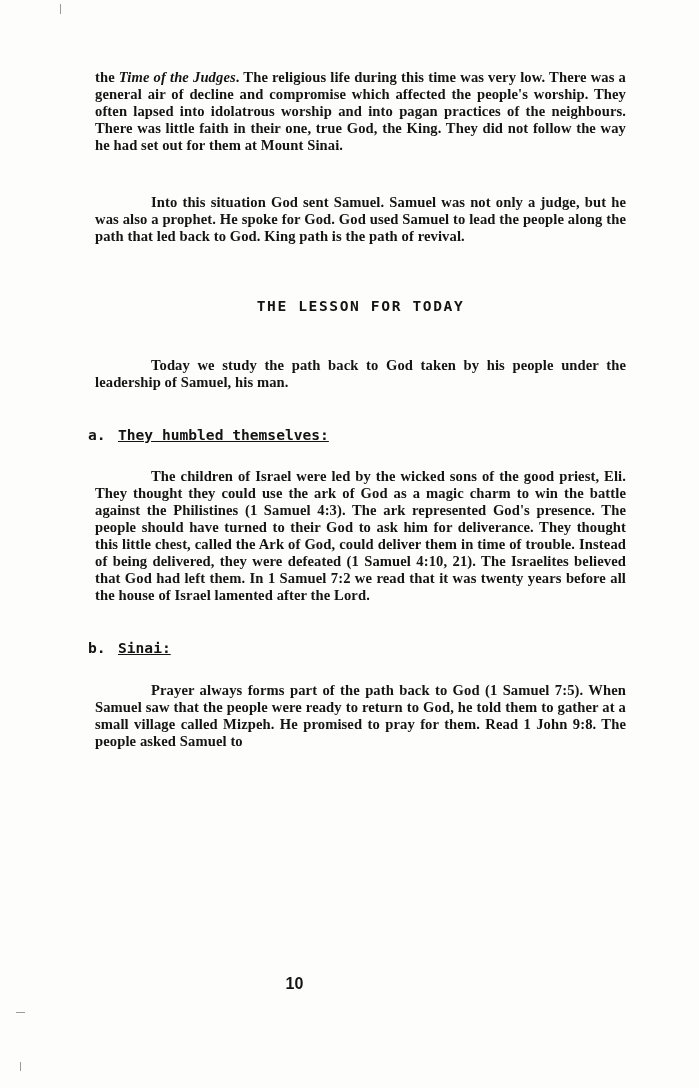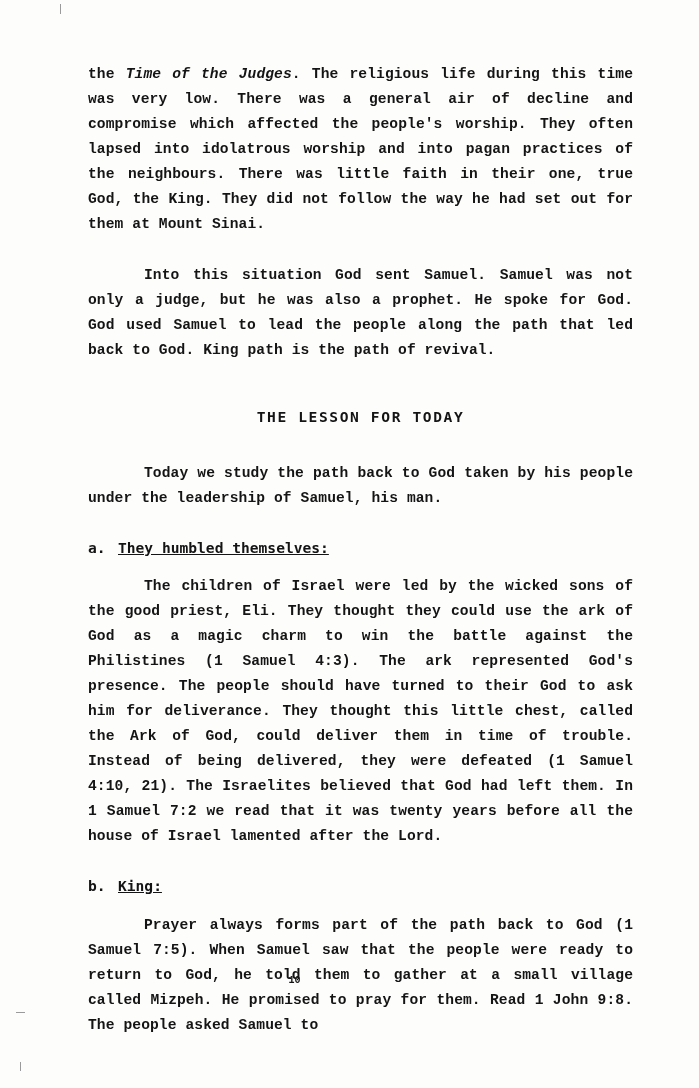--- a/index.html
+++ b/index.html
@@ -27,28 +27,28 @@
     position: absolute;
     background: #9a9a9a;
   }
   .content {
     position: absolute;
     left: 88px;
     top: 62px;
     width: 545px;
   }
   p.para {
-    margin: 0;
+    margin: 7px;
     font-size: 14.6px;
-    line-height: 25px;
+    line-height: 17px;
     letter-spacing: 0.1px;
     text-align: justify;
     font-weight: bold;
     color: #141414;
-    font-family: Liberation Mono, monospace;
+    font-family: Liberation Serif, serif;
   }
   p.para.indent {
     text-indent: 56px;
   }
   .gap-sm { height: 16px; }
   .gap-lg { height: 26px; }
 
   .italic-title {
     font-style: italic;
   }
@@ -75,24 +75,24 @@
   }
   .list-label {
     text-decoration: underline;
   }
   .page-number {
     position: absolute;
     left: 0;
     top: 975px;
     width: 589px;
     text-align: center;
-    font-size: 10px;
+    font-size: 16px;
     font-weight: bold;
     color: #141414;
-    font-family: Liberation Mono, monospace;
+    font-family: Liberation Sans, sans-serif;
   }
 </style>
 </head>
 <body>
 
 <div class="page">
 
   <div class="edge-mark" style="left:60px; top:4px; width:1px; height:10px;"></div>
   <div class="edge-mark" style="left:16px; top:1012px; width:9px; height:1px;"></div>
   <div class="edge-mark" style="left:20px; top:1062px; width:1px; height:9px;"></div>
@@ -121,21 +121,21 @@
     </div>
 
     <div class="gap-sm"></div>
 
     <p class="para indent">The children of Israel were led by the wicked sons of the good priest, Eli. They thought they could use the ark of God as a magic charm to win the battle against the Philistines (1 Samuel 4:3). The ark represented God's presence. The people should have turned to their God to ask him for deliverance. They thought this little chest, called the Ark of God, could deliver them in time of trouble. Instead of being delivered, they were defeated (1 Samuel 4:10, 21). The Israelites believed that God had left them. In 1 Samuel 7:2 we read that it was twenty years before all the house of Israel lamented after the Lord.</p>
 
     <div class="gap-lg"></div>
 
     <div class="list-item">
       <span class="list-marker">b.</span>
-      <span class="list-label">King:</span>
+      <span class="list-label">Sinai:</span>
     </div>
 
     <div class="gap-sm"></div>
 
     <p class="para indent">Prayer always forms part of the path back to God (1 Samuel 7:5). When Samuel saw that the people were ready to return to God, he told them to gather at a small village called Mizpeh. He promised to pray for them. Read 1 John 9:8. The people asked Samuel to</p>
 
   </div>
 
   <div class="page-number">10</div>
 

